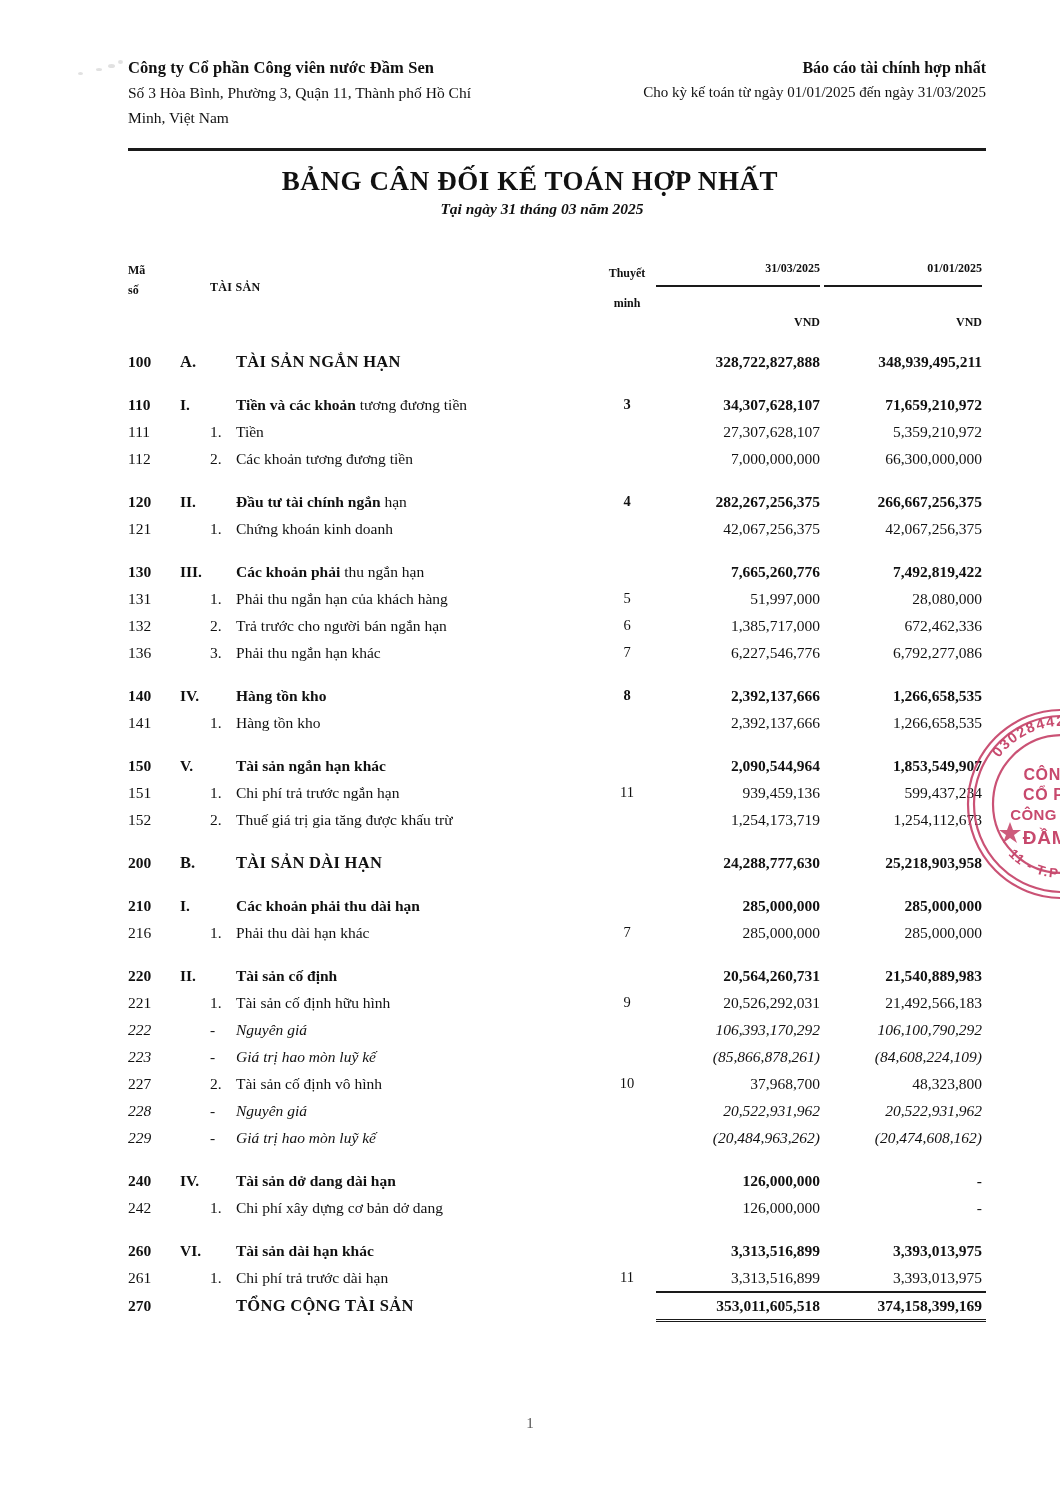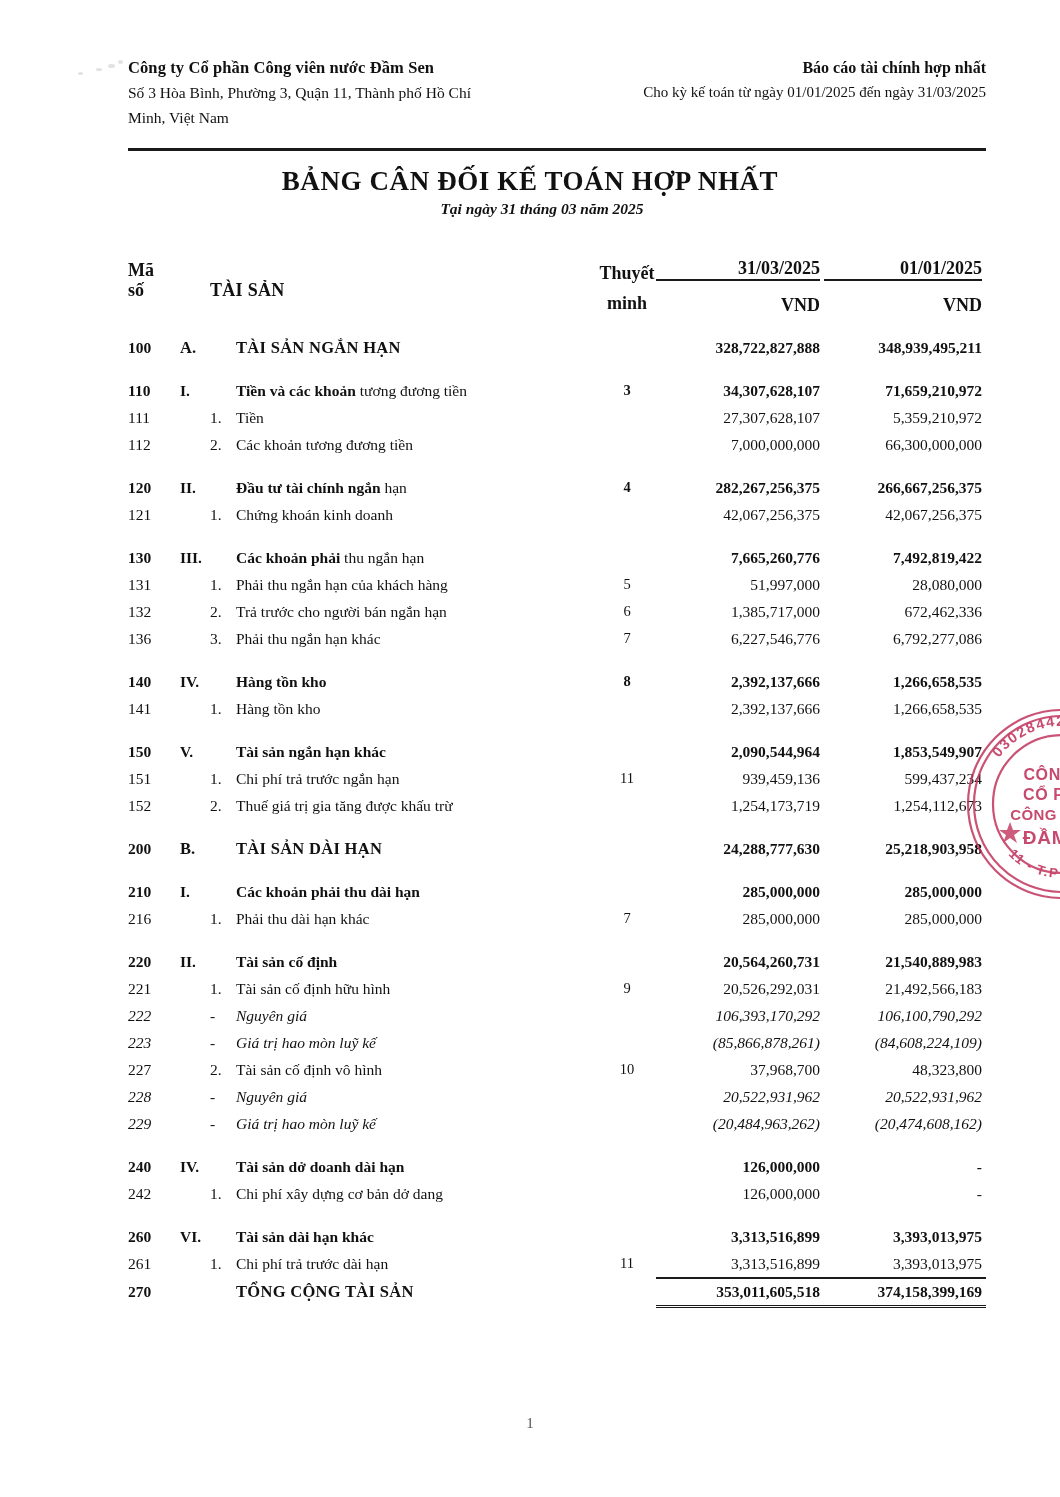--- a/index.html
+++ b/index.html
@@ -109,21 +109,21 @@
 
   col.c-code  { width: 52px; }
   col.c-rom   { width: 30px; }
   col.c-num   { width: 26px; }
   col.c-label { width: 362px; }
   col.c-note  { width: 58px; }
   col.c-v1    { width: 168px; }
   col.c-v2    { width: 162px; }
 
   
-  .hdr td { font-weight: bold; font-size: 18px; }
+  .hdr td { font-weight: bold; font-size: 12px; }
   .hdr-code {
     text-align: left;
     line-height: 20px;
     padding-top: 2px !important;
   }
   .hdr-asset {
     font-weight: normal;
     font-size: 15.5px;
     padding-top: 22px !important;
     letter-spacing: .3px;
@@ -133,23 +133,23 @@
     line-height: 30px;
   }
   .hdr-date {
     text-align: right;
     font-size: 15px;
     line-height: 20px;
     padding-right: 4px !important;
   }
   .date-top {
     display: block;
-    padding-bottom: 1px;
+    padding-bottom: 7px;
     border-bottom: 2.5px solid #1a1a1a;
-    margin-bottom: 9px;
+    margin-bottom: 20px;
   }
   .cur { display: block; padding-top: 5px; }
 
   
   .r td {
     font-size: 15.5px;
     line-height: 27px;
     white-space: nowrap;
   }
   .r .code   { text-align: left; }
@@ -513,21 +513,21 @@
           <td class="val">(20,484,963,262)</td>
           <td class="val">(20,474,608,162)</td>
         </tr>
         <tr class="spacer">
           <td colspan="7"></td>
         </tr>
         <tr class="r lvl-r">
           <td class="code">240</td>
           <td class="rom">IV.</td>
           <td class="idx"></td>
-          <td class="label"><span class="bold-part">Tài sản dở doanh dài hạn</span></td>
+          <td class="label"><span class="bold-part">Tài sản dở dang dài hạn</span></td>
           <td class="note"></td>
           <td class="val">126,000,000</td>
           <td class="val">-</td>
         </tr>
         <tr class="r lvl-n">
           <td class="code">242</td>
           <td class="rom"></td>
           <td class="idx">1.</td>
           <td class="label">Chi phí xây dựng cơ bản dở dang</td>
           <td class="note"></td>

